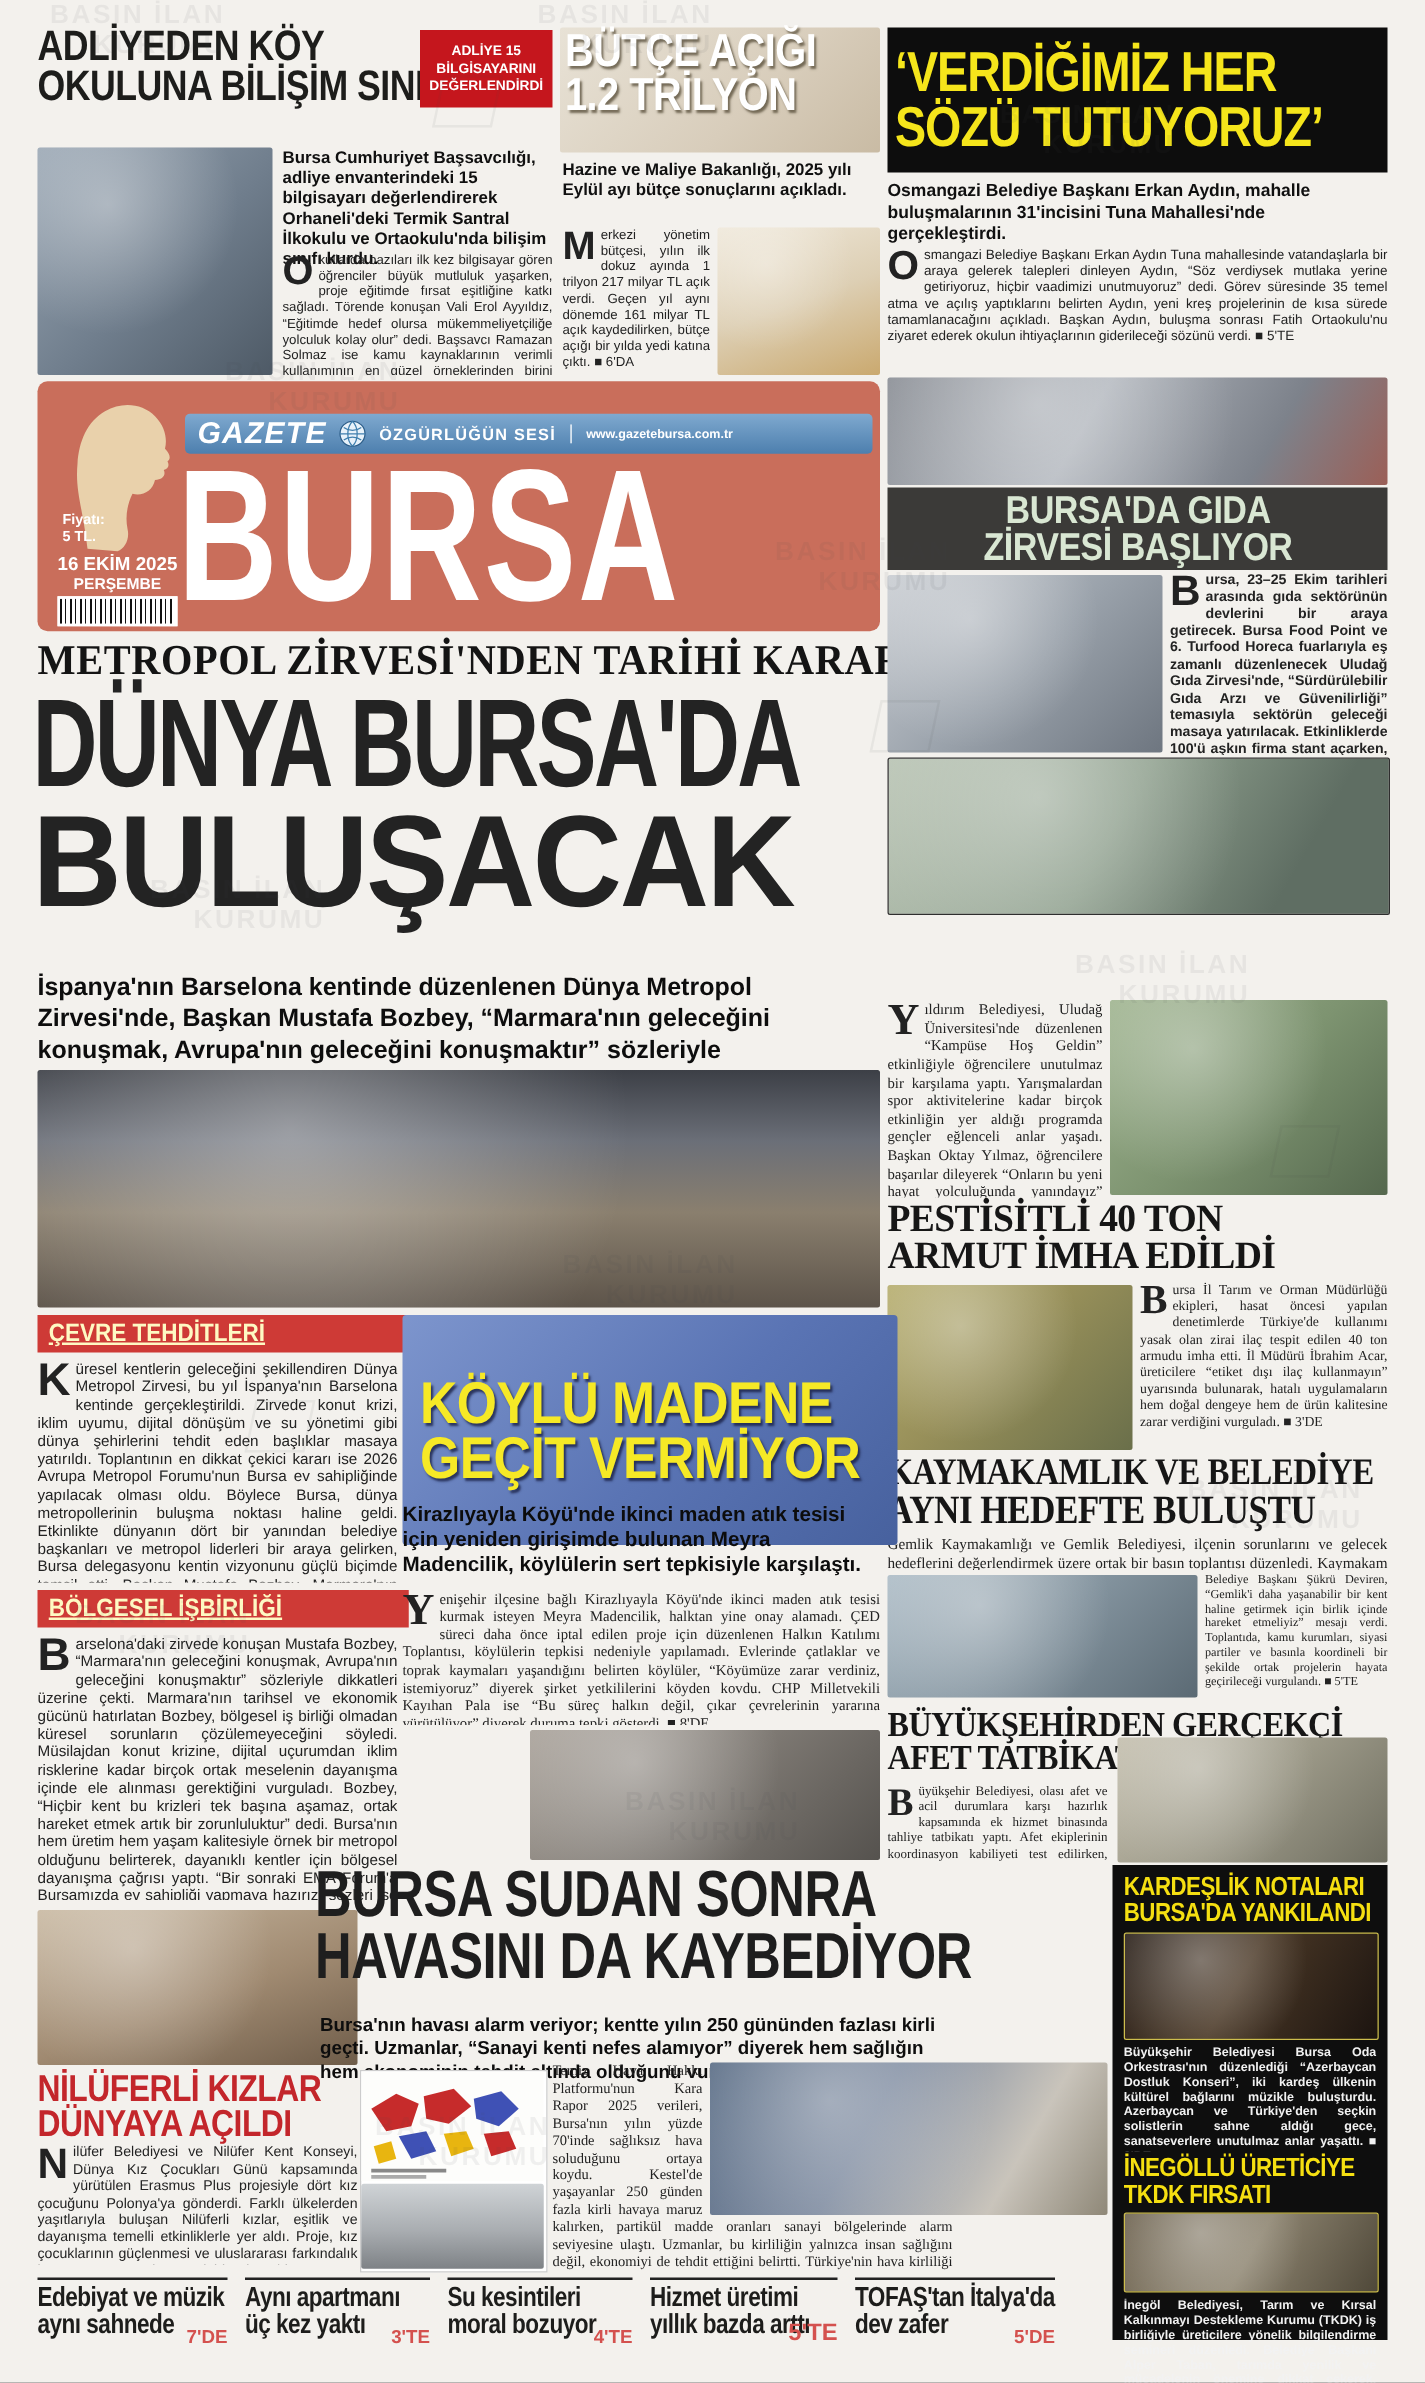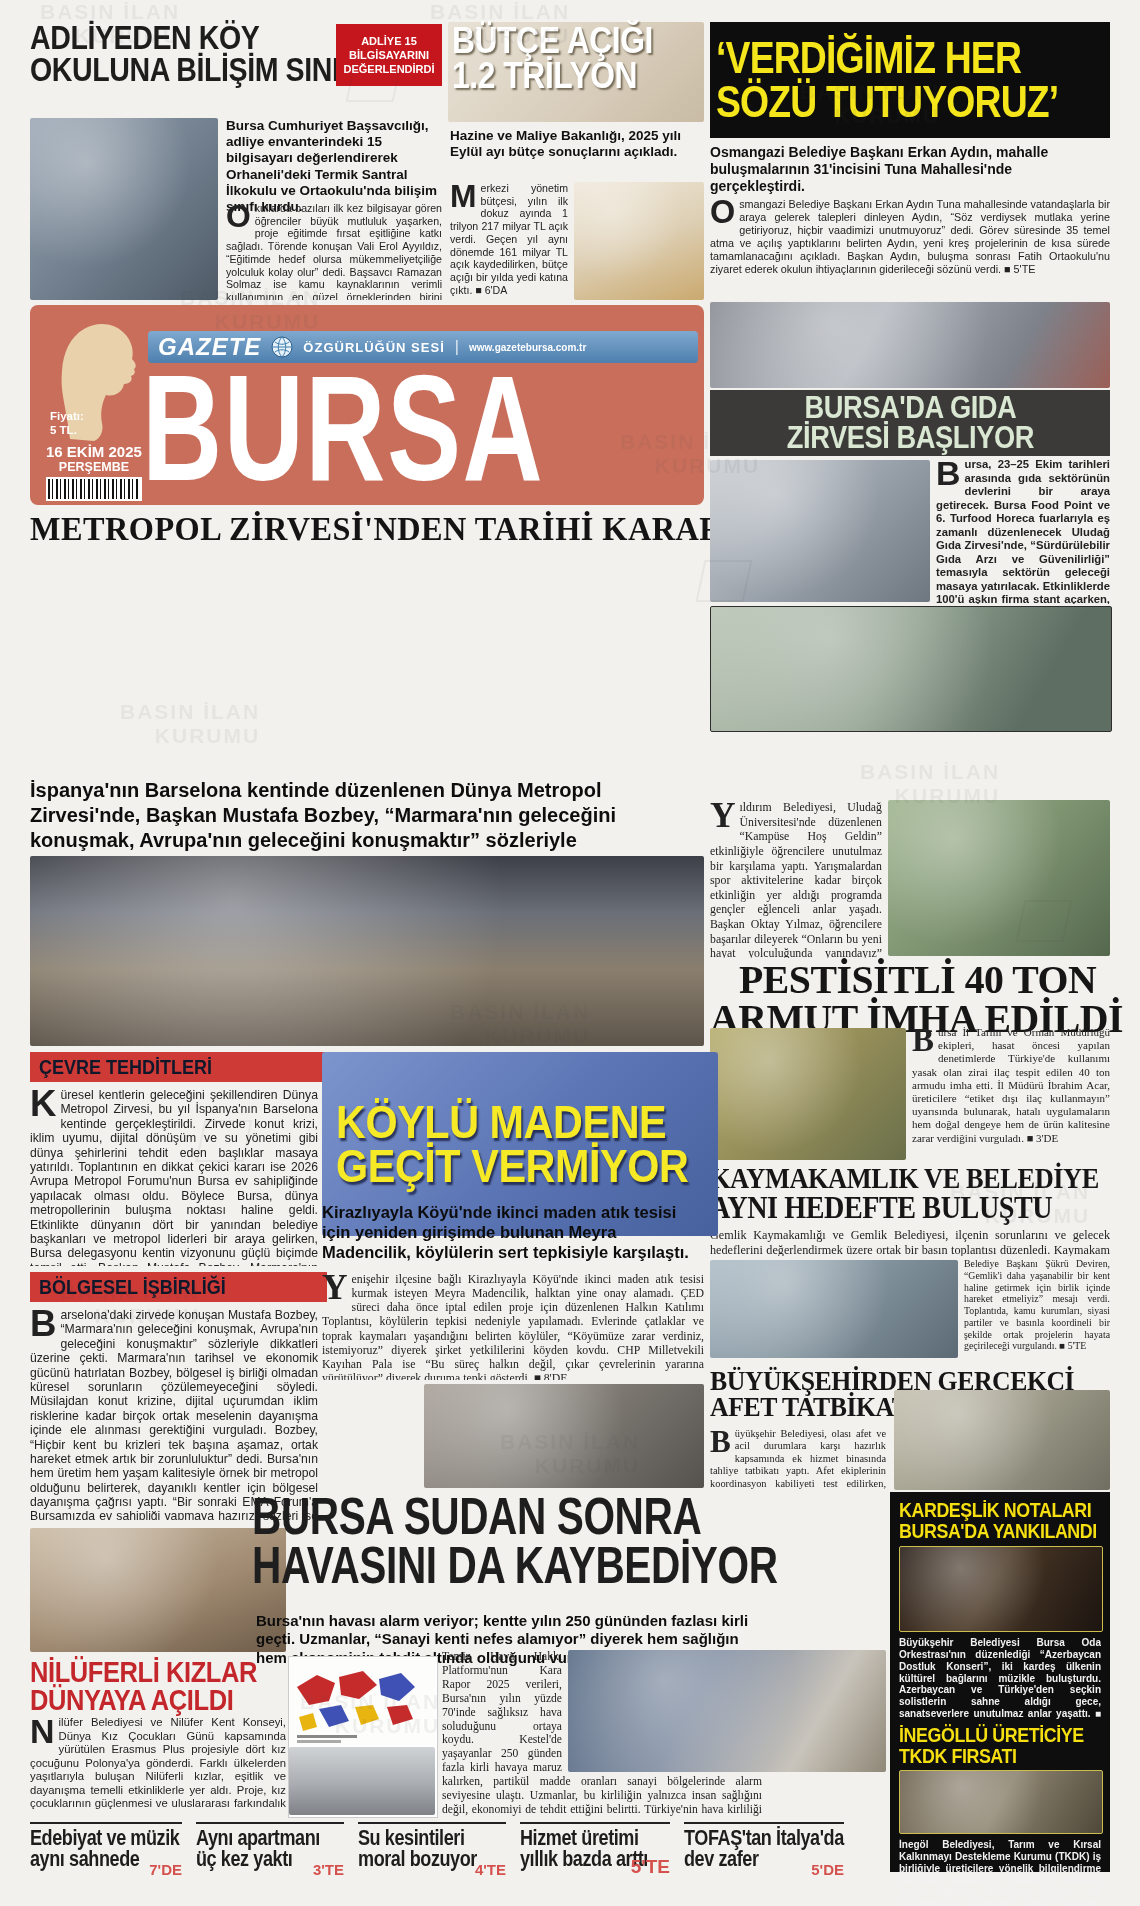--- a/index.html
+++ b/index.html
@@ -10,21 +10,21 @@
   .condc{display:inline-block;white-space:nowrap;transform:scaleX(var(--sx,.82));transform-origin:50% 50%;}
   .hl{font-weight:700;color:#1d1d1b;line-height:.94;letter-spacing:-.5px;}
   .serif{font-family:"Liberation Serif",serif;}
   .body-txt{font-size:11px;line-height:1.2;text-align:justify;color:#222;overflow:hidden;}
   .dc::first-letter{float:left;font-size:3em;line-height:.78;font-weight:700;margin:2px 4px 0 0;}
   .photo{position:absolute;border-radius:2px;}
   .ph-shine:after{content:"";position:absolute;inset:0;background:radial-gradient(circle at 30% 25%,rgba(255,255,255,.35),transparent 55%);}
   .wm{position:absolute;z-index:60;opacity:.07;color:#44474d;font-weight:700;font-size:21px;
       letter-spacing:2px;text-align:right;line-height:1.15;pointer-events:none;}
   .wm-box{position:absolute;z-index:60;opacity:.07;border:2px solid #44474d;width:44px;height:38px;pointer-events:none;transform:skewX(-12deg);}
-  .redhead{background:#ce3a36;color:#0f172a;font-weight:700;display:flex;align-items:center;padding-left:9px;}
+  .redhead{background:#ce3a36;color:#fef9c3;font-weight:700;display:flex;align-items:center;padding-left:9px;text-decoration:underline;}
   .pgref{color:#d4514e;font-weight:700;}
   .barcode{background:#fff;background-image:repeating-linear-gradient(90deg,#111 0 2px,#fff 2px 4px,#111 4px 5px,#fff 5px 8px);border:2px solid #fff;}
 </style>
 </head>
 <body>
 
 <div id="canvas">
 
   <div class="wm" style="left:40px;top:0px;">
       <div>BASIN İLAN</div>
@@ -136,35 +136,39 @@
     <div class="abs" style="left:16px;top:138px;color:#fff;font-weight:700;text-align:center;">
       <div style="font-size:15px;">16 EKİM 2025</div>
       <div style="font-size:12.5px;">PERŞEMBE</div>
     </div>
     <div class="abs barcode" style="left:16px;top:172px;width:92px;height:20px;"></div>
   </section>
 
   <div class="abs serif" style="left:30px;top:510px;font-weight:700;font-size:34px;color:#141414;letter-spacing:.5px;">
     <span class="cond" style="--sx:.95">METROPOL ZİRVESİ'NDEN TARİHİ KARAR</span>
   </div>
+  <div class="abs hl" style="left:26px;top:548px;font-size:100px;color:#232323;">
+    <span class="cond" style="--sx:.72;letter-spacing:-3px;">DÜNYA BURSA'DA</span><br>
+    <span class="cond" style="--sx:.95;letter-spacing:-2px;font-size:104px;">BULUŞACAK</span>
+  </div>
   <div class="abs" style="left:30px;top:778px;width:612px;font-weight:700;font-size:20px;line-height:1.26;color:#0d0d0d;">İspanya'nın Barselona kentinde düzenlenen Dünya Metropol Zirvesi'nde, Başkan Mustafa Bozbey, “Marmara'nın geleceğini konuşmak, Avrupa'nın geleceğini konuşmaktır” sözleriyle zirvede dikkat çekti.</div>
   <div class="photo ph-shine" style="left:30px;top:856px;width:674px;height:190px;background:linear-gradient(180deg,#3c3f46 0%,#6b6f78 30%,#8a7f6e 60%,#5d544a 100%);"></div>
 
   <div class="abs" style="left:710px;top:390px;width:400px;height:66px;background:#3b3a38;color:#d9e7d3;display:flex;flex-direction:column;align-items:center;justify-content:center;font-weight:700;font-size:31px;line-height:.98;letter-spacing:-.5px;">
     <span class="condc" style="--sx:.88">BURSA'DA GIDA</span>
     <span class="condc" style="--sx:.88">ZİRVESİ BAŞLIYOR</span>
   </div>
   <div class="photo ph-shine" style="left:710px;top:460px;width:220px;height:142px;background:linear-gradient(135deg,#c9cdd2,#9aa2ab 50%,#6e7680);"></div>
   <div class="abs body-txt dc" style="left:936px;top:458px;width:174px;height:146px;font-weight:700;font-size:11.3px;line-height:1.2;">Bursa, 23–25 Ekim tarihleri arasında gıda sektörünün devlerini bir araya getirecek. Bursa Food Point ve 6. Turfood Horeca fuarlarıyla eş zamanlı düzenlenecek Uludağ Gıda Zirvesi'nde, “Sürdürülebilir Gıda Arzı ve Güvenilirliği” temasıyla sektörün geleceği masaya yatırılacak. Etkinliklerde 100'ü aşkın firma stant açarken, uluslararası alım heyetleriyle yeni iş bağlantıları hedefleniyor. ■ 7'DE</div>
 
   <div class="photo ph-shine" style="left:710px;top:606px;width:400px;height:124px;background:linear-gradient(120deg,#b9c4b4,#8fa08e 45%,#5f6e63 80%);border:1px solid #2e2e2e;"></div>
   <div class="abs body-txt serif dc" style="left:710px;top:800px;width:172px;height:158px;font-size:11.8px;line-height:1.24;">Yıldırım Belediyesi, Uludağ Üniversitesi'nde düzenlenen “Kampüse Hoş Geldin” etkinliğiyle öğrencilere unutulmaz bir karşılama yaptı. Yarışmalardan spor aktivitelerine kadar birçok etkinliğin yer aldığı programda gençler eğlenceli anlar yaşadı. Başkan Oktay Yılmaz, öğrencilere başarılar dileyerek “Onların bu yeni hayat yolculuğunda yanındayız” dedi. ■ 8'DE</div>
   <div class="photo ph-shine" style="left:888px;top:800px;width:222px;height:156px;background:linear-gradient(135deg,#9fb48f,#7d9370 50%,#55684e);"></div>
 
-  <div class="abs serif hl" style="left:710px;top:960px;font-size:41px;color:#161616;text-align:center;">
+  <div class="abs serif hl" style="left:710px;top:960px;font-size:31px;color:#161616;">
     <span class="cond" style="--sx:.97">PESTİSİTLİ 40 TON</span><br>
     <span class="cond" style="--sx:.97">ARMUT İMHA EDİLDİ</span>
   </div>
   <div class="photo ph-shine" style="left:710px;top:1028px;width:196px;height:132px;background:linear-gradient(135deg,#b6ad6d,#98905a 45%,#6a6f4a);"></div>
   <div class="abs body-txt serif dc" style="left:912px;top:1026px;width:198px;height:136px;font-size:11px;">Bursa İl Tarım ve Orman Müdürlüğü ekipleri, hasat öncesi yapılan denetimlerde Türkiye'de kullanımı yasak olan zirai ilaç tespit edilen 40 ton armudu imha etti. İl Müdürü İbrahim Acar, üreticilere “etiket dışı ilaç kullanmayın” uyarısında bulunarak, hatalı uygulamaların hem doğal dengeye hem de ürün kalitesine zarar verdiğini vurguladı. ■ 3'DE</div>
 
   <div class="abs serif hl" style="left:710px;top:1164px;font-size:30px;color:#161616;">
     <span class="cond" style="--sx:.88">KAYMAKAMLIK VE BELEDİYE</span><br>
     <span class="cond" style="--sx:.88;font-size:32px;">AYNI HEDEFTE BULUŞTU</span>
   </div>

